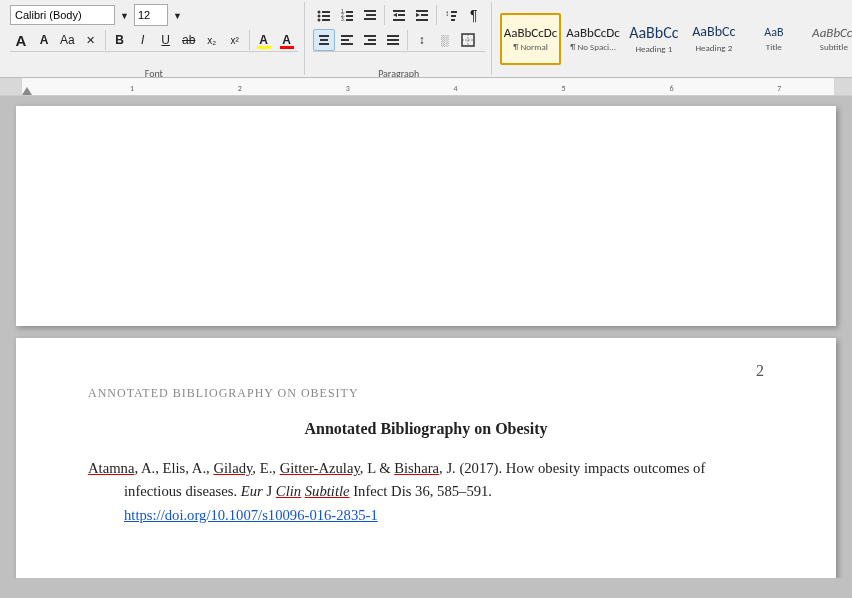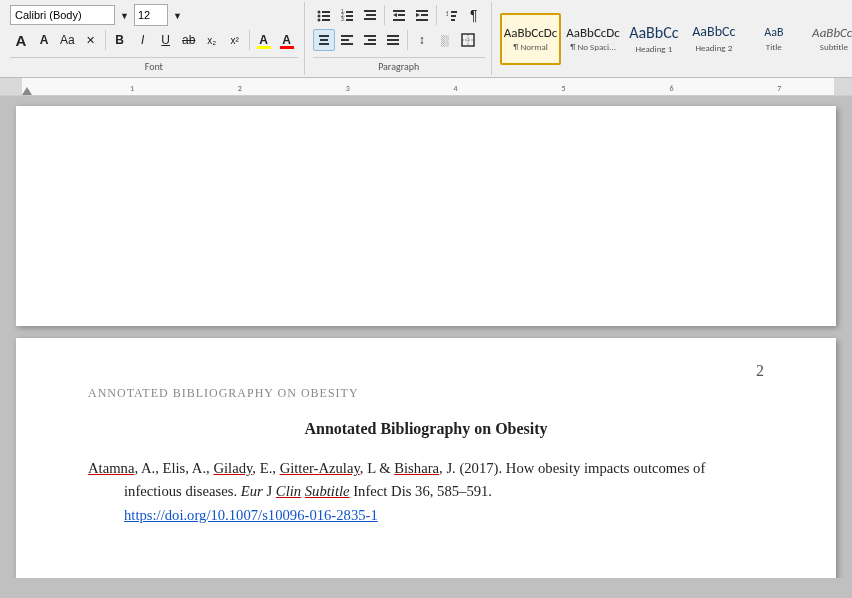--- a/index.html
+++ b/index.html
@@ -28,21 +28,21 @@
 
     .toolbar-section:last-child { border-right: none; }
 
     .toolbar-section-label {
       font-size: 10px;
       color: #555;
       text-align: center;
       width: 100%;
       margin-top: auto;
       border-top: 1px solid #ccc;
-      padding-top: 2px;
+      padding-top: 15px;
     }
 
     .toolbar-row {
       display: flex;
       align-items: center;
       gap: 1px;
       flex-wrap: wrap;
     }
 
     .tb-btn {

